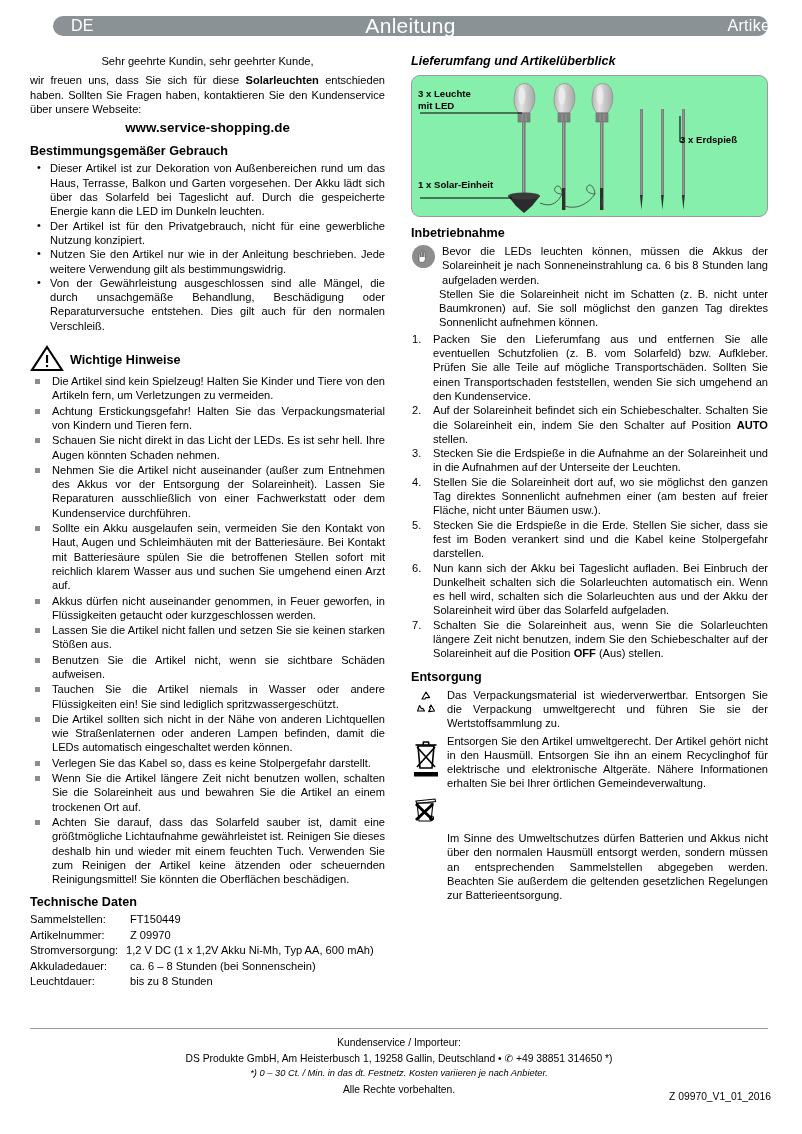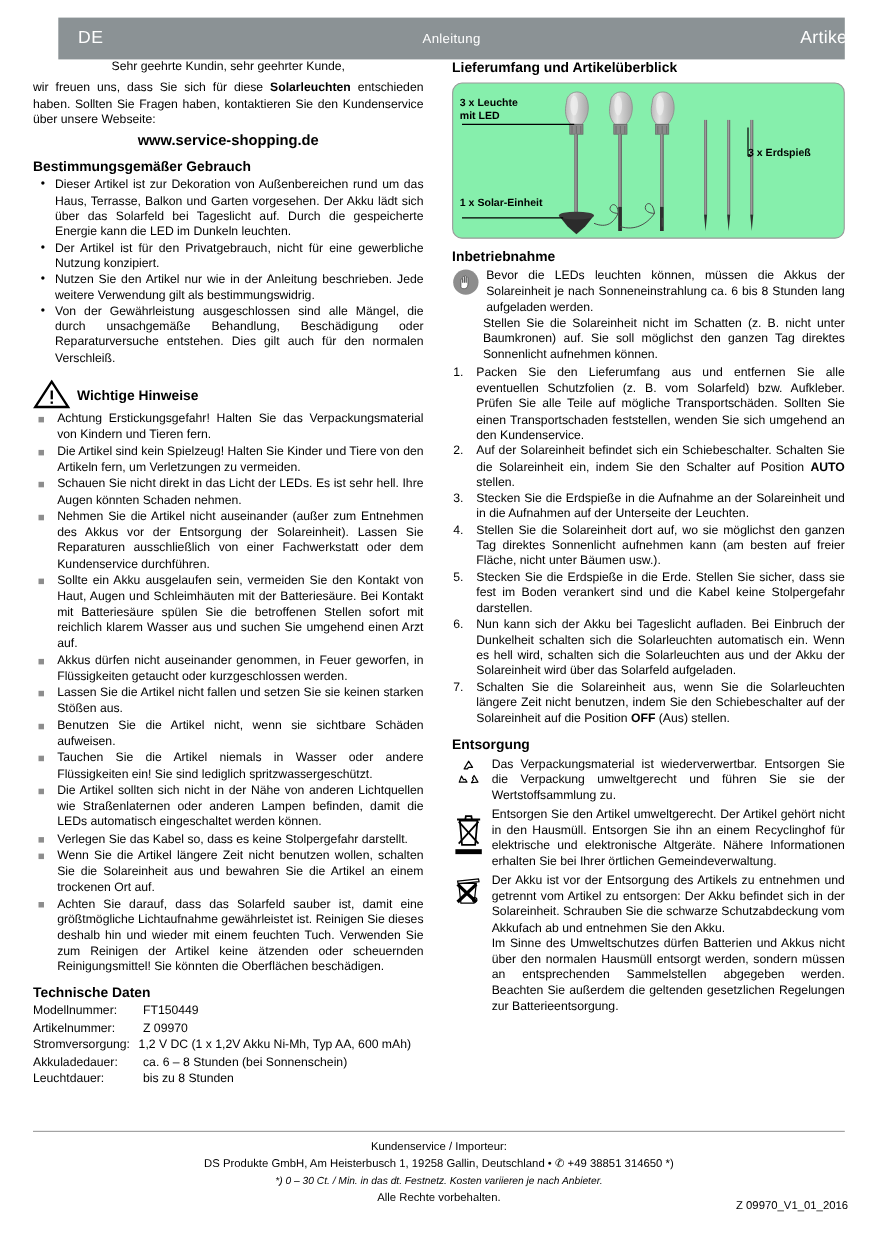--- a/index.html
+++ b/index.html
@@ -21,36 +21,37 @@
     height: 1134px;
     overflow: hidden;
   }
 
   
   .header-bar {
     position: absolute;
     left: 53px;
     top: 16px;
     width: 715px;
-    height: 38px;
+    height: 20px;
     background: #8b9295;
     display: flex;
     align-items: center;
     overflow: hidden;
+    border-radius: 13px;
   }
   .header-left {
     color: #ffffff;
     font-size: 16px;
     font-weight: 400;
     padding-left: 18px;
     letter-spacing: .3px;
   }
   .header-center {
     color: #ffffff;
-    font-size: 12px;
+    font-size: 21px;
     position: absolute;
     left: 0;
     right: 0;
     text-align: center;
     letter-spacing: .3px;
   }
   .header-right {
     color: #ffffff;
     font-size: 16px;
     position: absolute;
@@ -86,21 +87,21 @@
     margin-top: 5px;
     margin-bottom: 3px;
   }
 
   h2.sec {
     font-size: 12.6px;
     font-weight: bold;
     margin: 9px 0 2px 0;
     line-height: 15px;
   }
-  h2.sec.first { margin-top: 10px; }
+  h2.sec.first { margin-top: 10px; font-style: italic; }
 
   
   ul.dots { list-style: none; }
   ul.dots > li {
     position: relative;
     padding-left: 20px;
     text-align: justify;
     margin-bottom: 0px;
   }
   ul.dots > li::before {
@@ -254,39 +255,39 @@
     <div class="warn-head">
       <svg class="tri" viewBox="0 0 34 27">
         <path d="M17 2 L32 25 L2 25 Z" fill="none" stroke="#000" stroke-width="2.1" stroke-linejoin="miter"></path>
         <rect x="16" y="10" width="2.1" height="8" fill="#000"></rect>
         <rect x="16" y="20" width="2.1" height="2.1" fill="#000"></rect>
       </svg>
       <span class="txt">Wichtige Hinweise</span>
     </div>
 
     <ul class="squares">
+      <li>Die Artikel sind kein Spielzeug! Halten Sie Kinder und Tiere von den Artikeln fern, um Verletzungen zu vermeiden.</li>
       <li>Achtung Erstickungsgefahr! Halten Sie das Verpackungsmaterial von Kindern und Tieren fern.</li>
-      <li>Die Artikel sind kein Spielzeug! Halten Sie Kinder und Tiere von den Artikeln fern, um Verletzungen zu vermeiden.</li>
       <li>Schauen Sie nicht direkt in das Licht der LEDs. Es ist sehr hell. Ihre Augen könnten Schaden nehmen.</li>
       <li>Nehmen Sie die Artikel nicht auseinander (außer zum Entnehmen des Akkus vor der Entsorgung der Solareinheit). Lassen Sie Reparaturen ausschließlich von einer Fachwerkstatt oder dem Kundenservice durchführen.</li>
       <li>Sollte ein Akku ausgelaufen sein, vermeiden Sie den Kontakt von Haut, Augen und Schleimhäuten mit der Batteriesäure. Bei Kontakt mit Batteriesäure spülen Sie die betroffenen Stellen sofort mit reichlich klarem Wasser aus und suchen Sie umgehend einen Arzt auf.</li>
       <li>Akkus dürfen nicht auseinander genommen, in Feuer geworfen, in Flüssigkeiten getaucht oder kurzgeschlossen werden.</li>
       <li>Lassen Sie die Artikel nicht fallen und setzen Sie sie keinen starken Stößen aus.</li>
       <li>Benutzen Sie die Artikel nicht, wenn sie sichtbare Schäden aufweisen.</li>
       <li>Tauchen Sie die Artikel niemals in Wasser oder andere Flüssigkeiten ein! Sie sind lediglich spritzwassergeschützt.</li>
       <li>Die Artikel sollten sich nicht in der Nähe von anderen Lichtquellen wie Straßenlaternen oder anderen Lampen befinden, damit die LEDs automatisch eingeschaltet werden können.</li>
       <li>Verlegen Sie das Kabel so, dass es keine Stolpergefahr darstellt.</li>
       <li>Wenn Sie die Artikel längere Zeit nicht benutzen wollen, schalten Sie die Solareinheit aus und bewahren Sie die Artikel an einem trockenen Ort auf.</li>
       <li>Achten Sie darauf, dass das Solarfeld sauber ist, damit eine größtmögliche Lichtaufnahme gewährleistet ist. Reinigen Sie dieses deshalb hin und wieder mit einem feuchten Tuch. Verwenden Sie zum Reinigen der Artikel keine ätzenden oder scheuernden Reinigungsmittel! Sie könnten die Oberflächen beschädigen.</li>
     </ul>
 
     <h2 class="sec">Technische Daten</h2>
     <div class="tech-table">
       <div class="tech-row">
-        <span class="tech-key">Modellnummer:</span>
+        <span class="tech-key">Sammelstellen:</span>
         <span class="tech-val">FT150449</span>
       </div>
       <div class="tech-row">
         <span class="tech-key">Artikelnummer:</span>
         <span class="tech-val">Z 09970</span>
       </div>
       <div class="tech-row tight">
         <span class="tech-key">Stromversorgung:</span>
         <span class="tech-val">1,2 V DC (1 x 1,2V Akku Ni-Mh, Typ AA, 600 mAh)</span>
       </div>
@@ -399,21 +400,21 @@
         </svg>
       </span>
       <div class="body">Bevor die LEDs leuchten können, müssen die Akkus der Solareinheit je nach Sonneneinstrahlung ca. 6 bis 8 Stunden lang aufgeladen werden.</div>
     </div>
     <p class="para hang">Stellen Sie die Solareinheit nicht im Schatten (z. B. nicht unter Baumkronen) auf. Sie soll möglichst den ganzen Tag direktes Sonnenlicht aufnehmen können.</p>
 
     <ol class="nums">
       <li>Packen Sie den Lieferumfang aus und entfernen Sie alle eventuellen Schutzfolien (z. B. vom Solarfeld) bzw. Aufkleber. Prüfen Sie alle Teile auf mögliche Transportschäden. Sollten Sie einen Transportschaden feststellen, wenden Sie sich umgehend an den Kundenservice.</li>
       <li>Auf der Solareinheit befindet sich ein Schiebeschalter. Schalten Sie die Solareinheit ein, indem Sie den Schalter auf Position <b>AUTO</b> stellen.</li>
       <li>Stecken Sie die Erdspieße in die Aufnahme an der Solareinheit und in die Aufnahmen auf der Unterseite der Leuchten.</li>
-      <li>Stellen Sie die Solareinheit dort auf, wo sie möglichst den ganzen Tag direktes Sonnenlicht aufnehmen kann (am besten auf freier Fläche, nicht unter Bäumen usw.).</li>
+      <li>Stellen Sie die Solareinheit dort auf, wo sie möglichst den ganzen Tag direktes Sonnenlicht aufnehmen einer (am besten auf freier Fläche, nicht unter Bäumen usw.).</li>
       <li>Stecken Sie die Erdspieße in die Erde. Stellen Sie sicher, dass sie fest im Boden verankert sind und die Kabel keine Stolpergefahr darstellen.</li>
       <li>Nun kann sich der Akku bei Tageslicht aufladen. Bei Einbruch der Dunkelheit schalten sich die Solarleuchten automatisch ein. Wenn es hell wird, schalten sich die Solarleuchten aus und der Akku der Solareinheit wird über das Solarfeld aufgeladen.</li>
       <li>Schalten Sie die Solareinheit aus, wenn Sie die Solarleuchten längere Zeit nicht benutzen, indem Sie den Schiebeschalter auf der Solareinheit auf die Position <b>OFF</b> (Aus) stellen.</li>
     </ol>
 
     <h2 class="sec">Entsorgung</h2>
 
     <div class="icon-block">
       <span class="ico">
         <svg width="30" height="30" viewBox="0 0 30 30">
@@ -450,21 +451,20 @@
             <path d="M6 9 L8 27 L20 27 L22 9 Z"></path>
             <path d="M5 7 L24 5 L24.5 7.5 L5.5 9.5 Z"></path>
             <circle cx="20.5" cy="24" r="2"></circle>
           </g>
           <g stroke="#000" stroke-width="3">
             <line x1="5" y1="10" x2="22" y2="26"></line>
             <line x1="22" y1="10" x2="5" y2="26"></line>
           </g>
         </svg>
       </span>
-      <div class="body">Der Akku ist vor der Entsorgung des Artikels zu entnehmen und getrennt vom Artikel zu entsorgen: Der Akku befindet sich in der Solareinheit. Schrauben Sie die schwarze Schutzabdeckung vom Akkufach ab und entnehmen Sie den Akku.</div>
     </div>
     <p class="para hang" style="margin-left:36px">Im Sinne des Umweltschutzes dürfen Batterien und Akkus nicht über den normalen Hausmüll entsorgt werden, sondern müssen an entsprechenden Sammelstellen abgegeben werden. Beachten Sie außerdem die geltenden gesetzlichen Regelungen zur Batterieentsorgung.</p>
 
   </div>
 
   <div class="footer">
     <hr>
     <div>Kundenservice / Importeur:</div>
     <div>DS Produkte GmbH, Am Heisterbusch 1, 19258 Gallin, Deutschland • ✆ +49 38851 314650 *)</div>
     <div class="small">*) 0 – 30 Ct. / Min. in das dt. Festnetz. Kosten variieren je nach Anbieter.</div>

